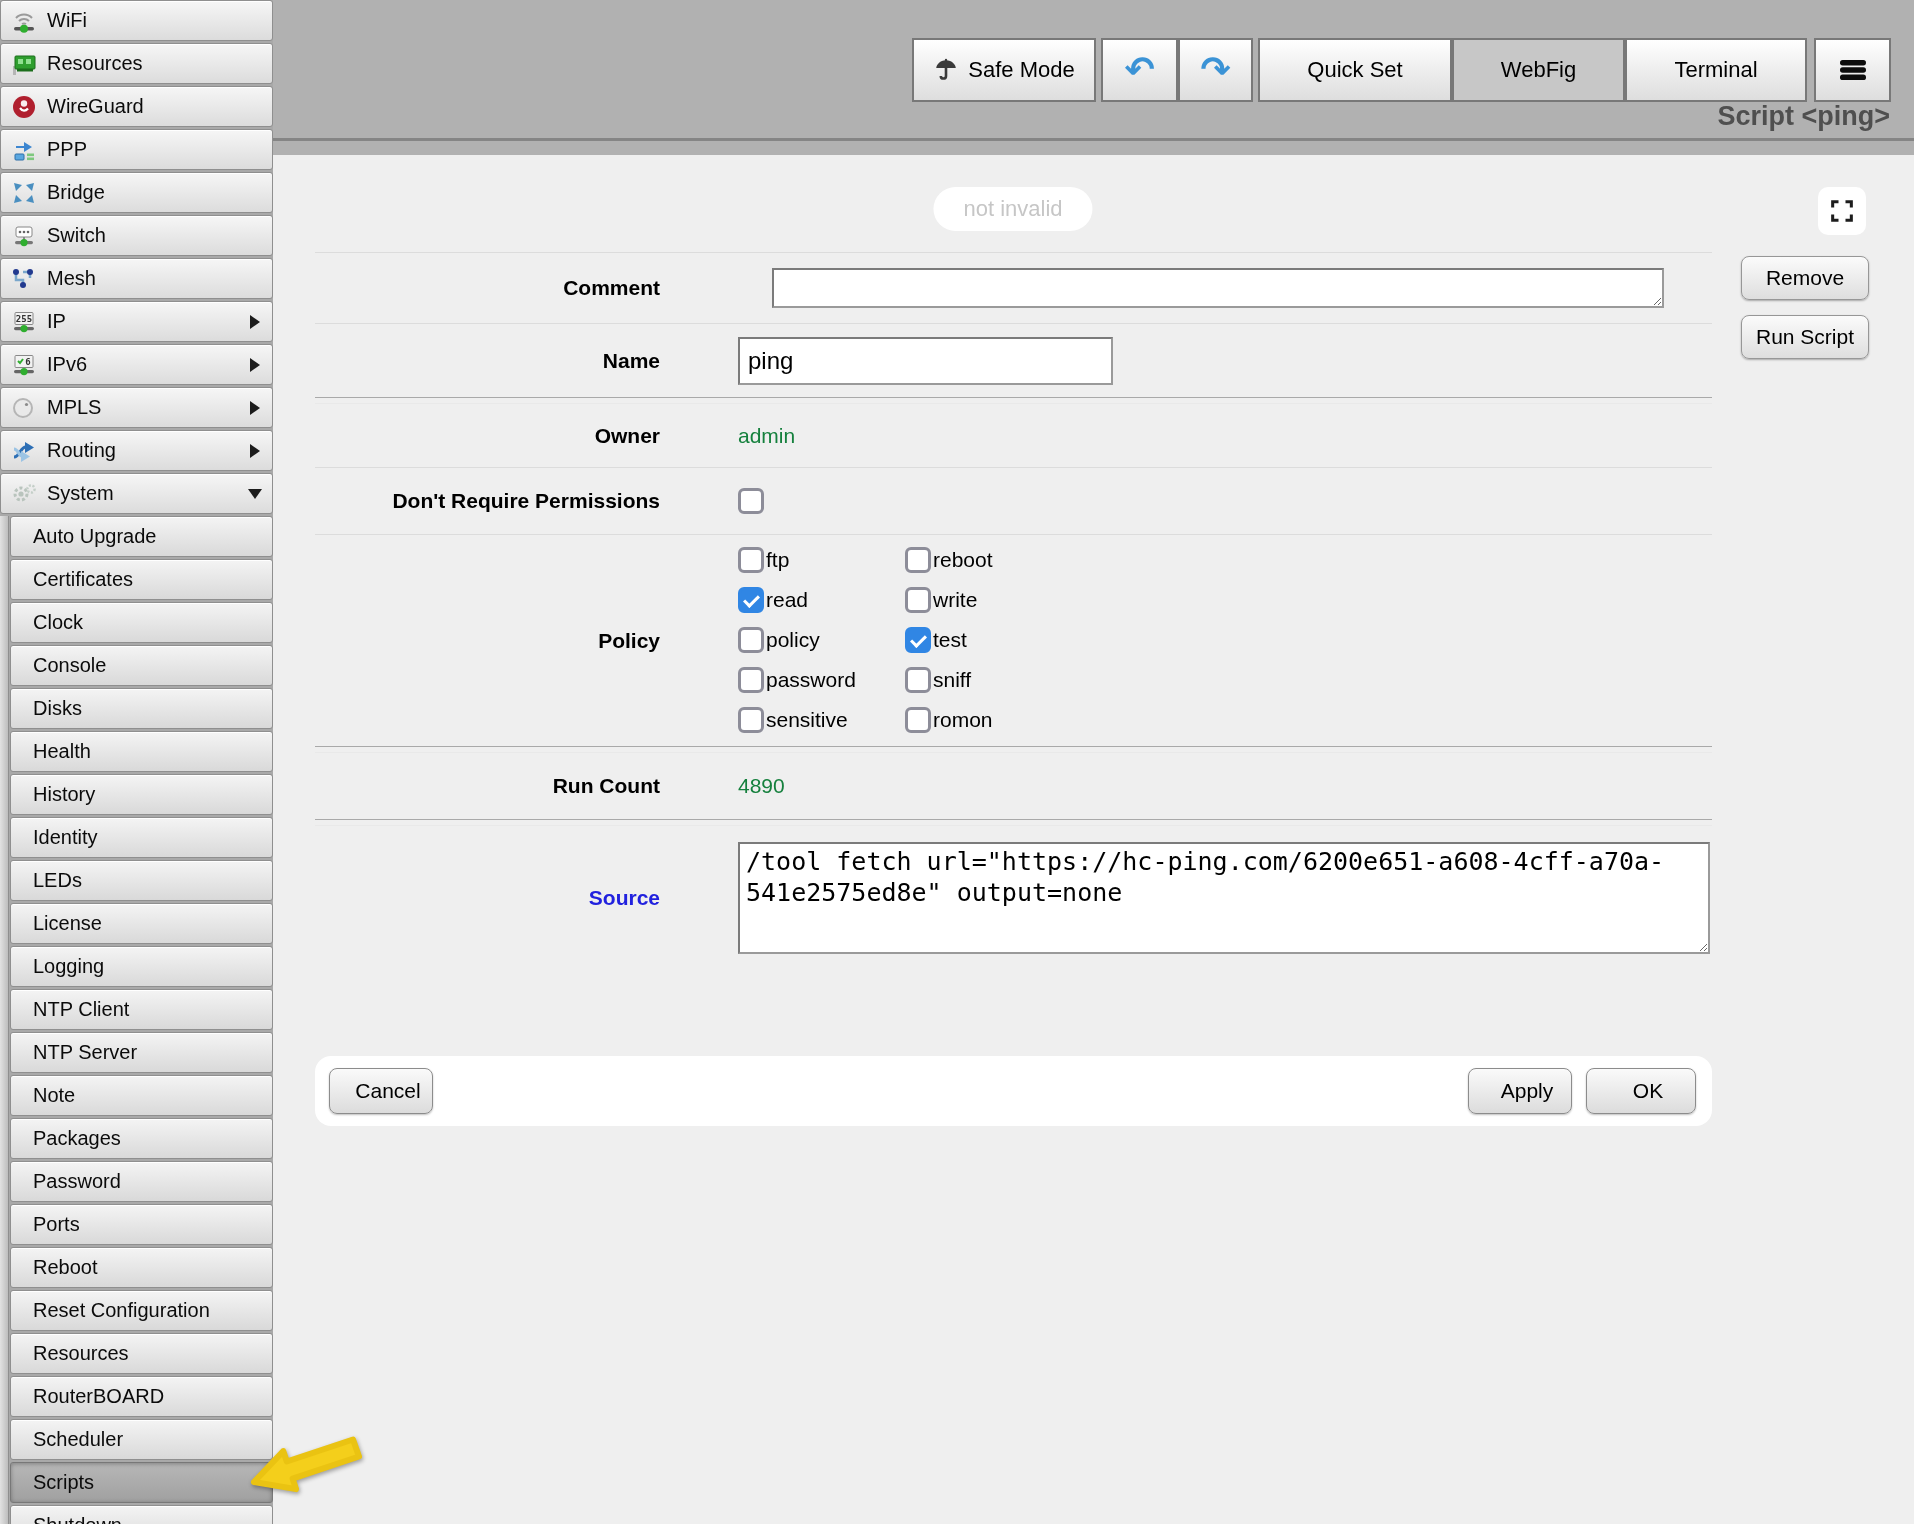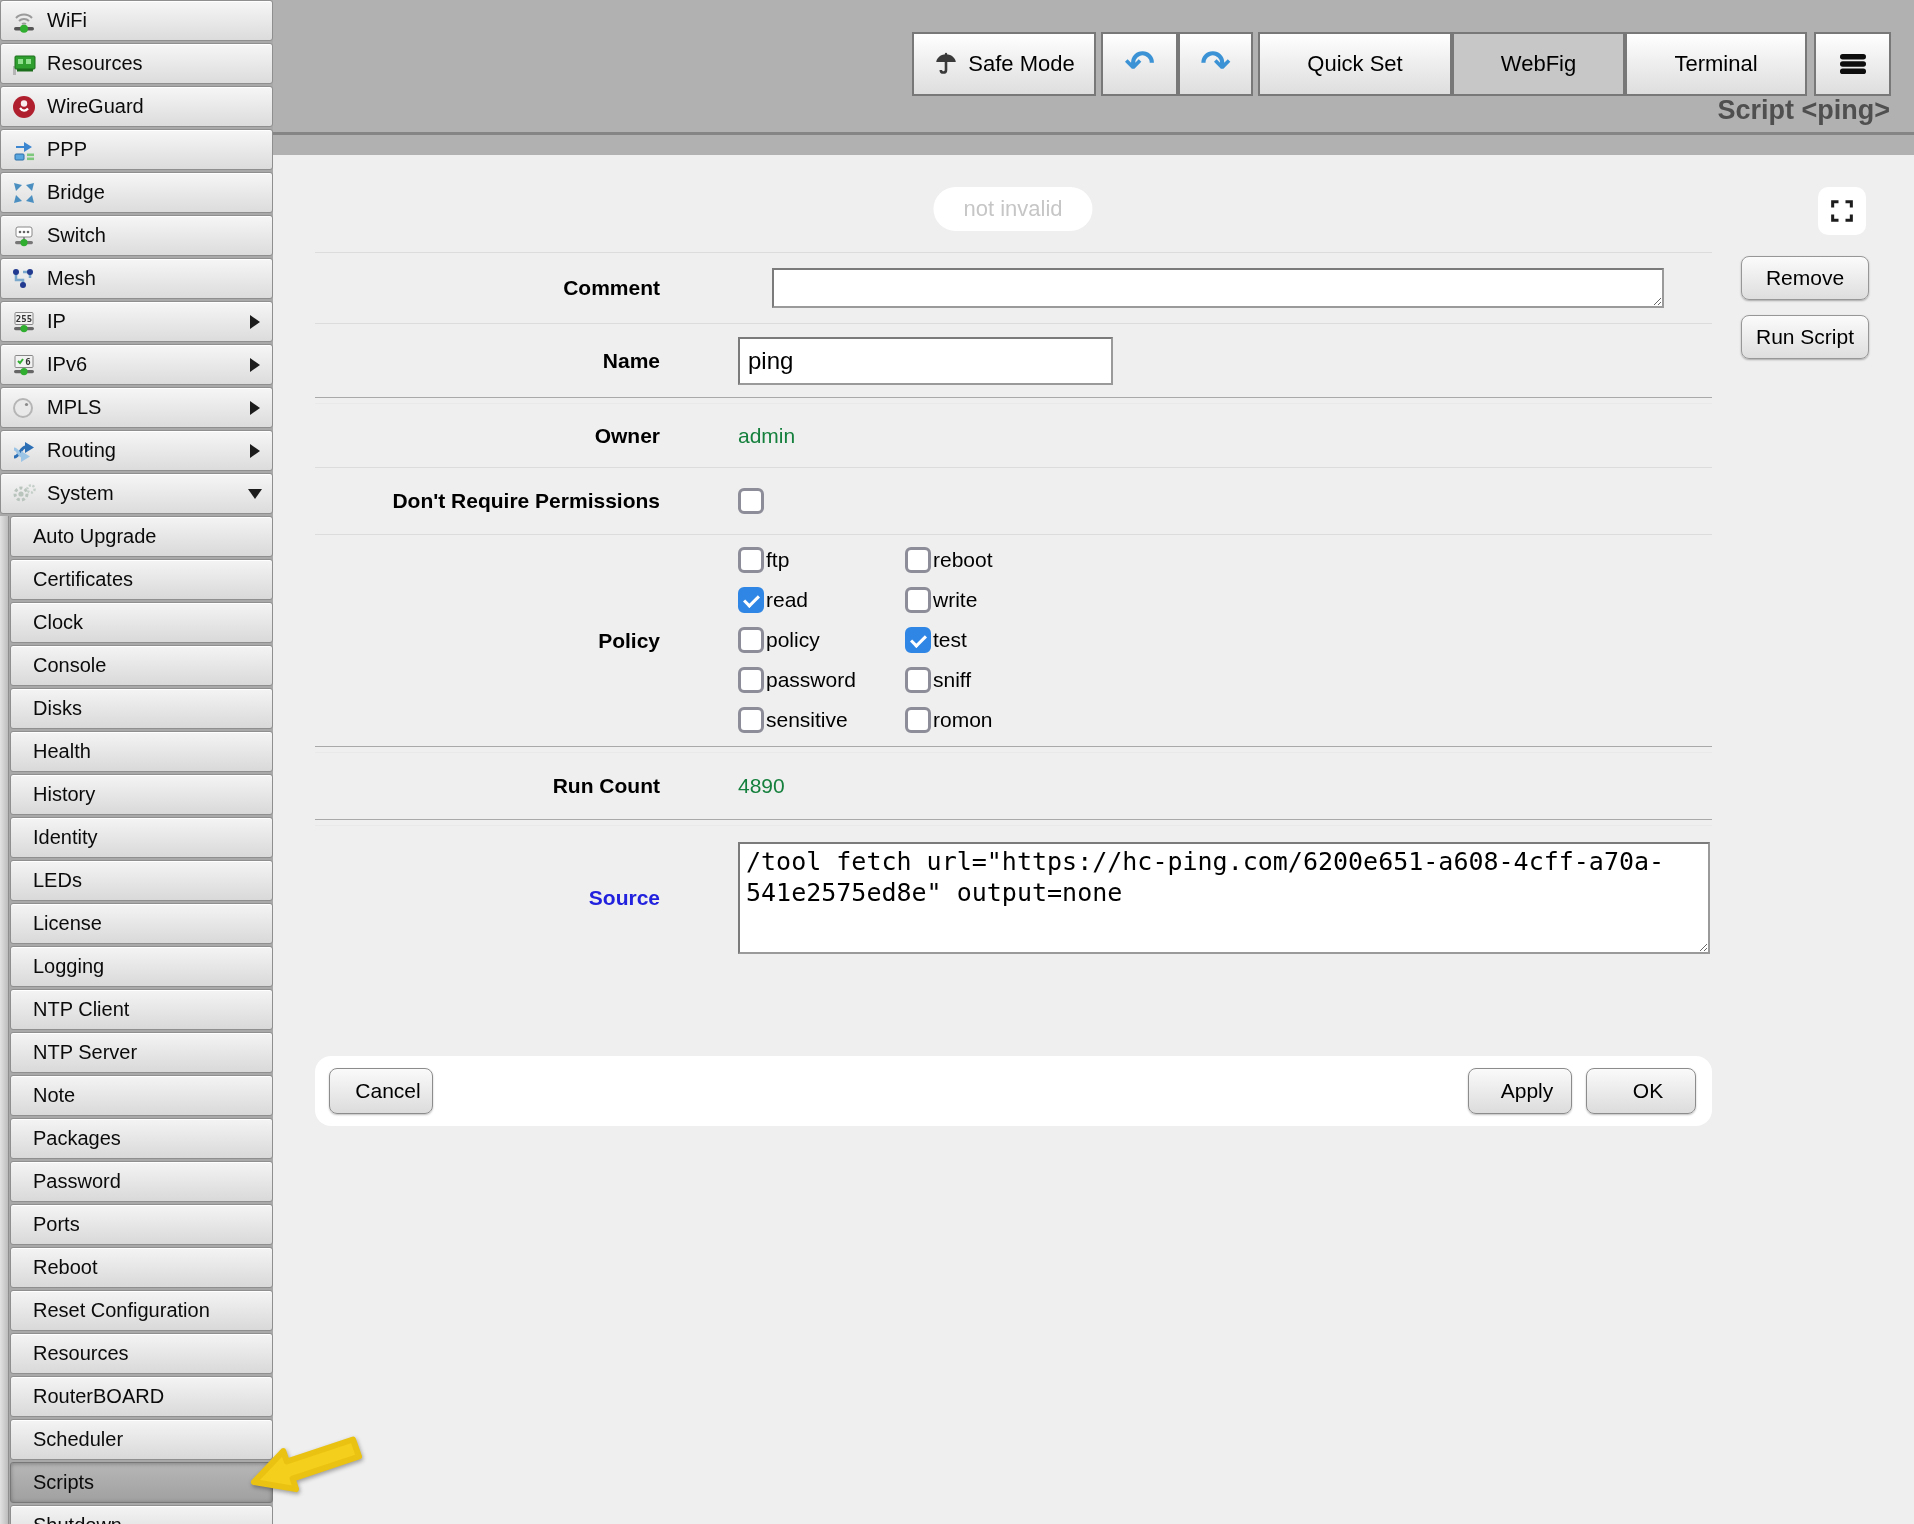--- a/index.html
+++ b/index.html
@@ -22,21 +22,21 @@
   #submenu::before{content:"";position:absolute;left:0;top:0;bottom:0;width:8px;
     background:linear-gradient(to right,#e2e2e2,#bdbdbd);border-right:1px solid #8f8f8f;}
   .subitem{height:41px;margin-bottom:2px;display:flex;align-items:center;
     padding-left:22px;box-sizing:border-box;cursor:pointer;
     background:linear-gradient(#f4f4f4,#d9d9d9);border:1px solid #8f8f8f;border-radius:3px;
     box-shadow:inset 0 1px 0 #ffffff;font-size:20px;color:#0b0b0b;}
   .subitem.selected{background:linear-gradient(#b7b7b7,#a0a0a0);border-color:#787878;
     box-shadow:inset 0 1px 4px rgba(0,0,0,.3);}
 
   
-  #topbar{position:absolute;left:273px;top:6px;right:0;height:129px;background:#b1b1b1;
+  #topbar{position:absolute;left:273px;top:12px;right:0;height:129px;background:#b1b1b1;
     border-bottom:3px solid #858585;box-sizing:border-box;}
   .tbtn{position:absolute;top:26px;height:64px;box-sizing:border-box;
     background:linear-gradient(#ffffff,#ececec 55%,#dedede);border:2px solid #787878;
     display:flex;align-items:center;justify-content:center;gap:9px;
     font-size:22px;color:#000;cursor:pointer;}
   .tbtn.active{background:#c7c7c7;}
   .blue-arrow{font-size:36px;line-height:1;color:#3b93d6;font-weight:bold;font-family:"DejaVu Sans",sans-serif;}
   #page-title{position:absolute;right:24px;bottom:6px;font-size:27px;font-weight:bold;color:#4f4f4f;}
 
   

